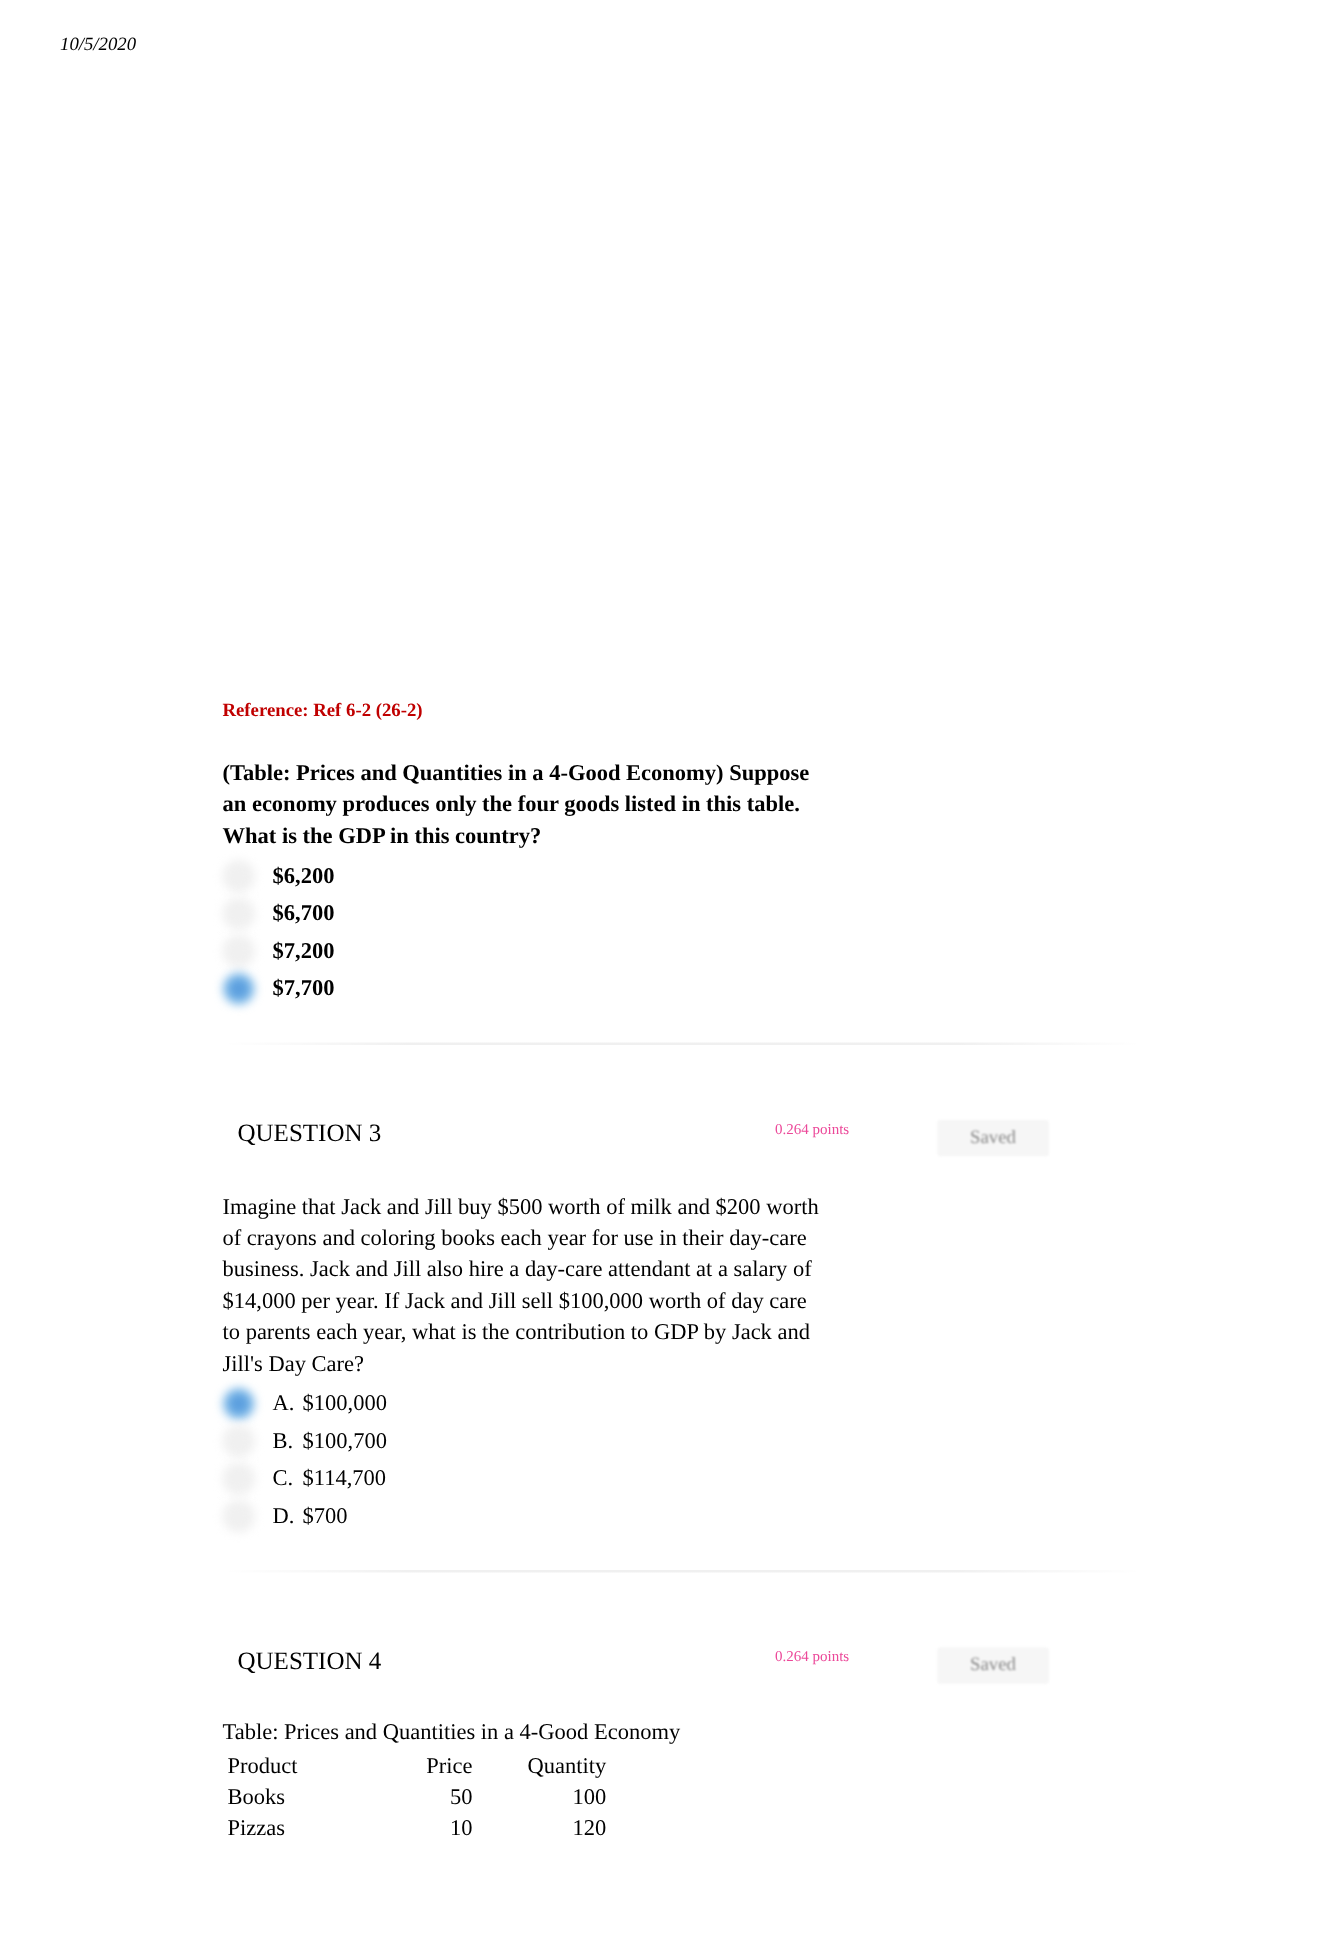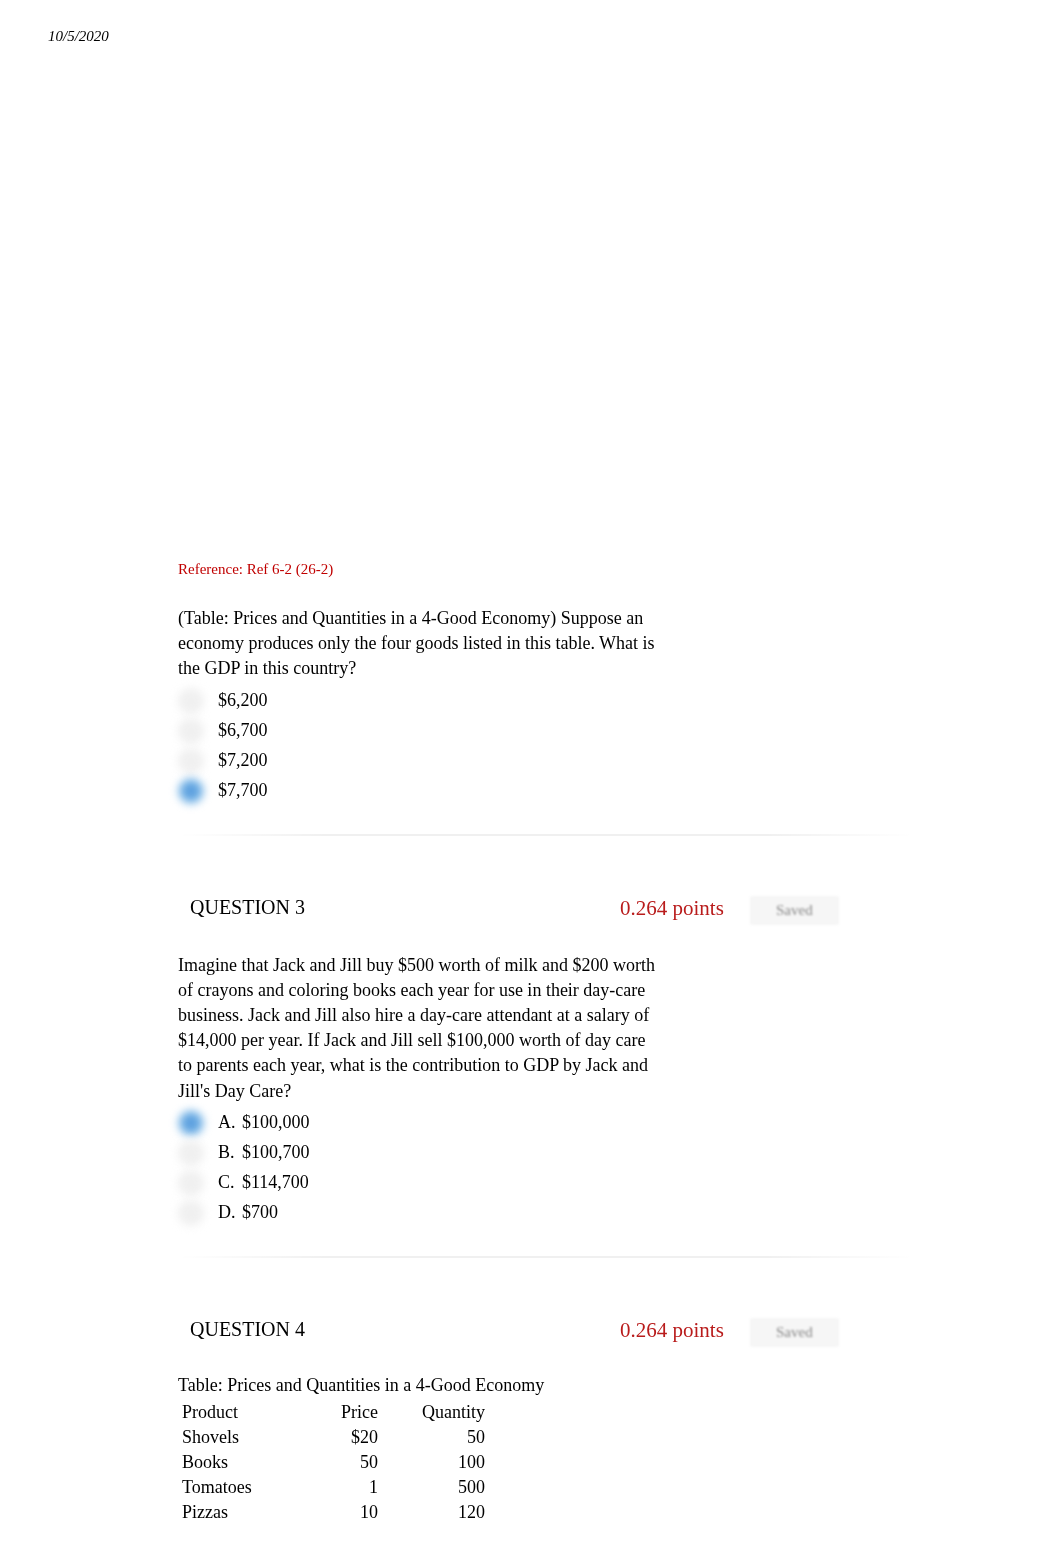--- a/index.html
+++ b/index.html
@@ -34,20 +34,21 @@
     .content-wrapper {
       padding: 0 100px 0 130px;
       position: relative;
     }
     .question-block {
       margin-bottom: 60px;
       position: relative;
     }
     .question-partial {
       padding-top: 16px;
+      font-weight: bold;
     }
     .reference {
       color: #c00000;
       font-size: 15px;
       margin-left: 48px;
       margin-bottom: 28px;
     }
     .question-text {
       font-size: 18px;
       line-height: 1.4;
@@ -88,22 +89,22 @@
       align-items: flex-start;
       margin-bottom: 28px;
     }
     .question-title {
       font-size: 20px;
       font-weight: normal;
       margin-left: 60px;
       width: 430px;
     }
     .points {
-      font-size: 21px;
-      color: #b91c1c;
+      font-size: 12px;
+      color: #ec4899;
       width: 130px;
     }
     .saved-badge {
       background: #f6f6f6;
       color: #888;
       padding: 6px 26px;
       font-size: 15px;
       border-radius: 2px;
       filter: blur(1px);
     }
@@ -219,33 +220,23 @@
     <table class="eco-table">
       <thead>
         <tr>
           <th class="col-product">Product</th>
           <th class="col-price">Price</th>
           <th class="col-qty">Quantity</th>
         </tr>
       </thead>
       <tbody>
         <tr>
-          <td class="col-product">Shovels</td>
-          <td class="col-price">$20</td>
-          <td class="col-qty">50</td>
-        </tr>
-        <tr>
           <td class="col-product">Books</td>
           <td class="col-price">50</td>
           <td class="col-qty">100</td>
-        </tr>
-        <tr>
-          <td class="col-product">Tomatoes</td>
-          <td class="col-price">1</td>
-          <td class="col-qty">500</td>
         </tr>
         <tr>
           <td class="col-product">Pizzas</td>
           <td class="col-price">10</td>
           <td class="col-qty">120</td>
         </tr>
       </tbody>
     </table>
 
   </div>

